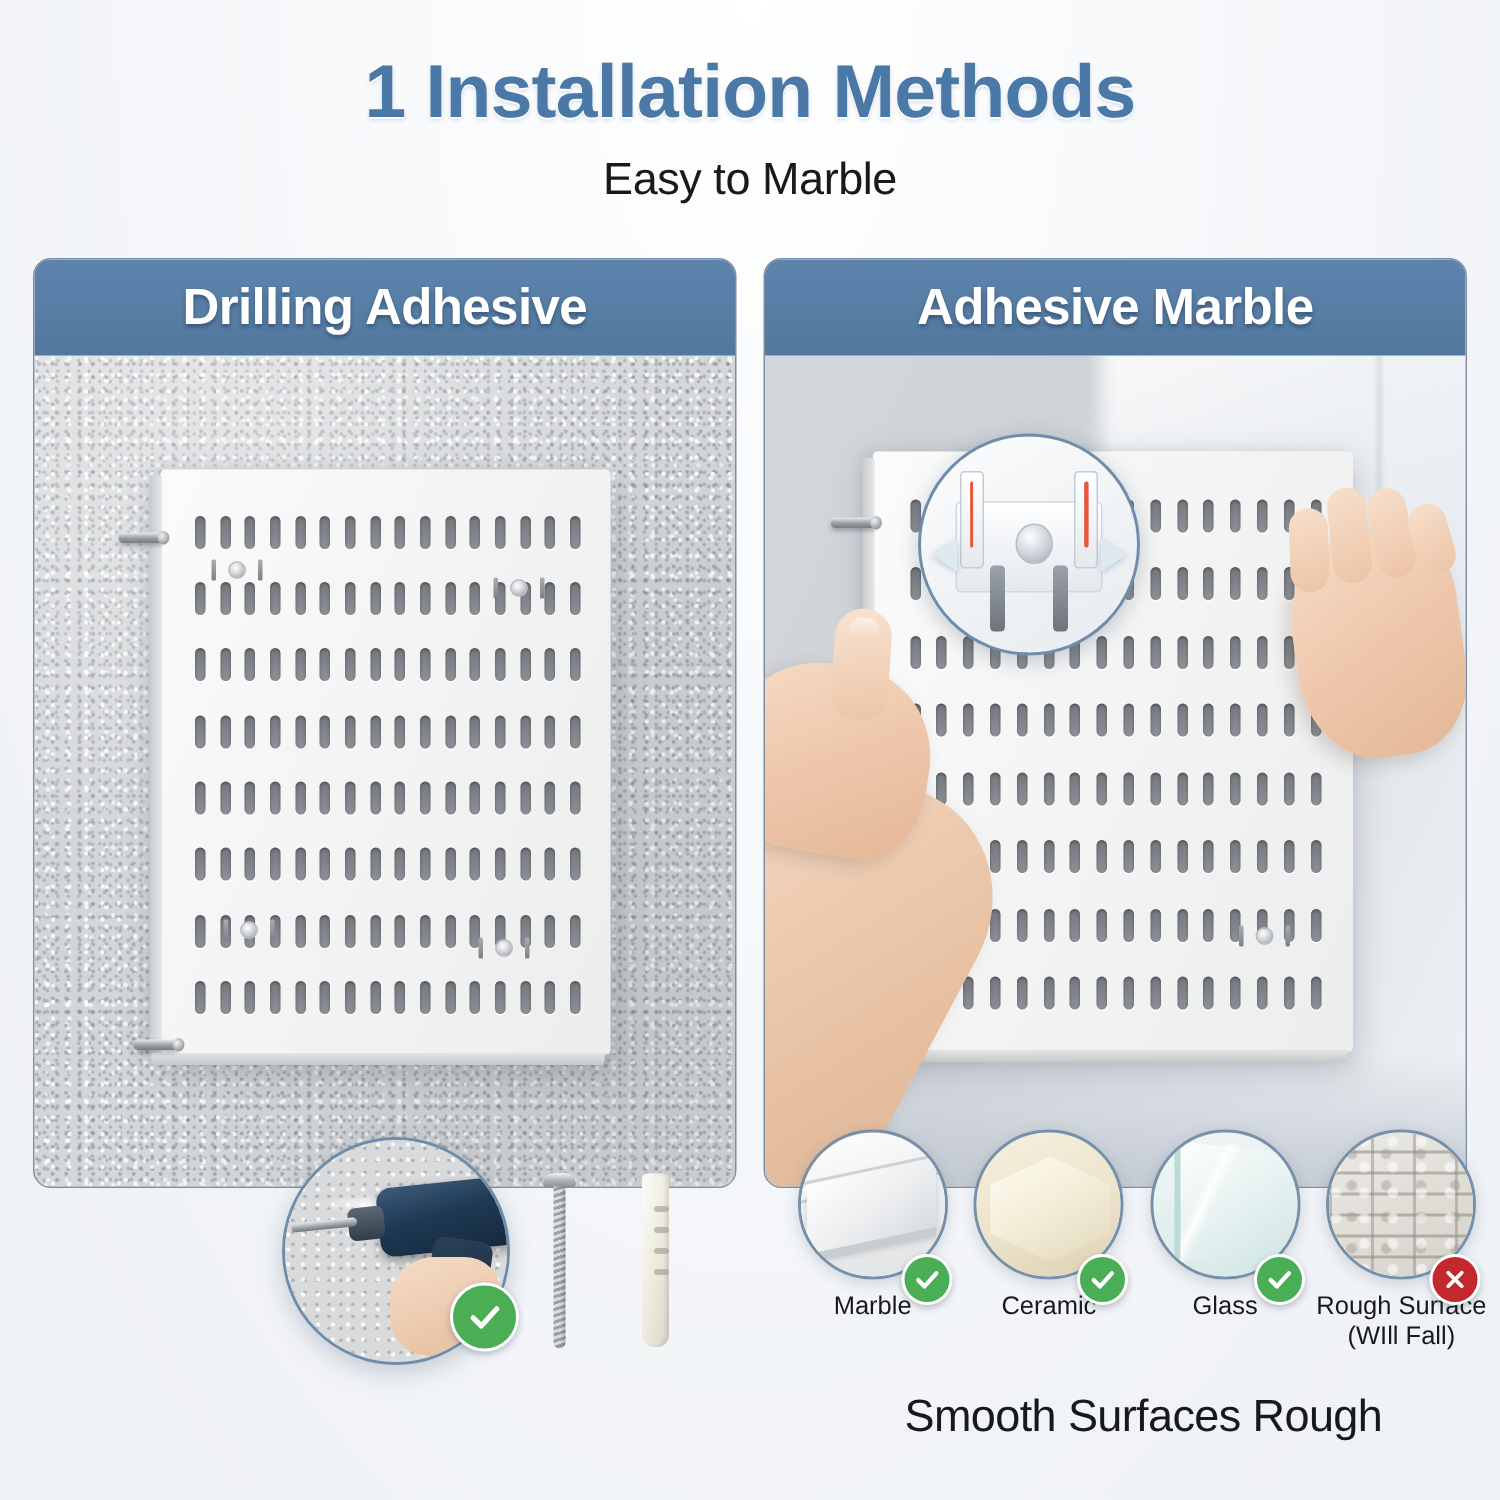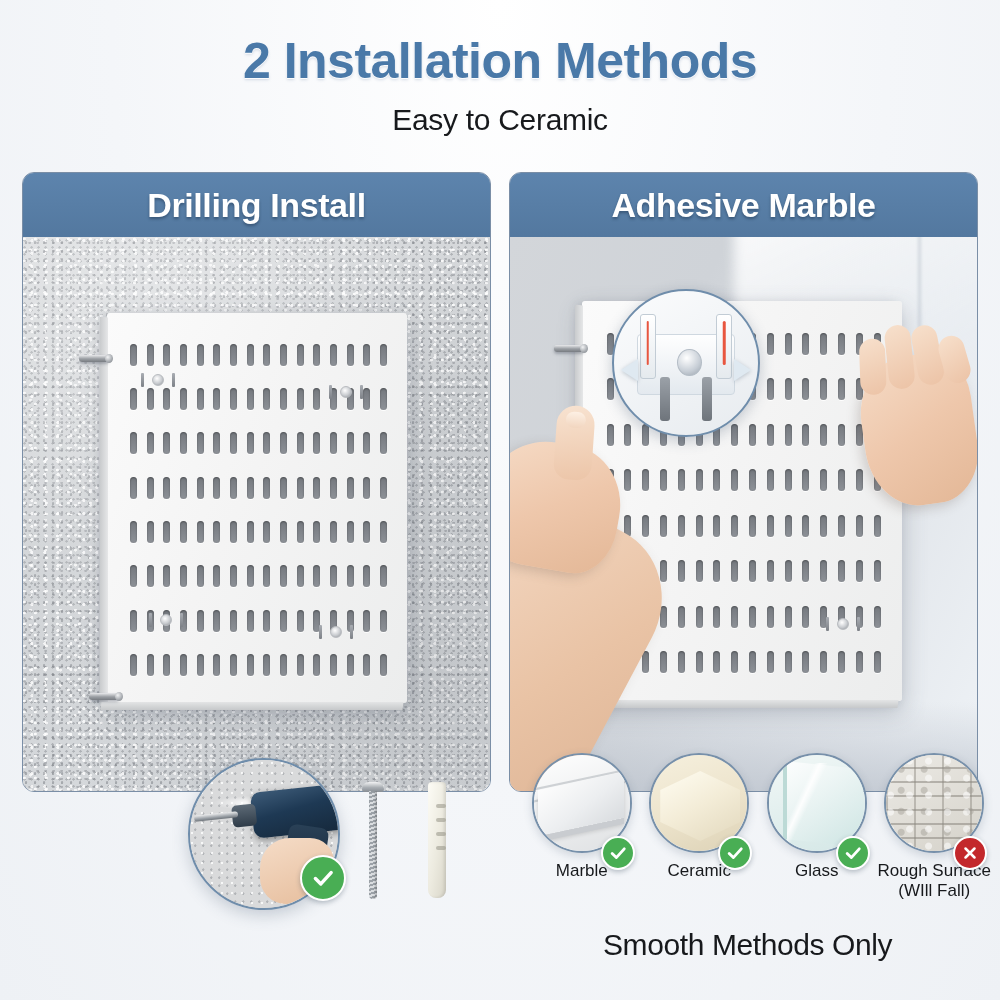--- a/index.html
+++ b/index.html
@@ -568,28 +568,28 @@
     background-size: 19px 17px, 23px 21px;
   }
 
   .swatch .badge{ right: 6px; bottom: 30px; }
 </style>
 </head>
 <body>
 
 <div class="page">
 
-  <div class="main-title">2 Installation Methods</div>
-  <div class="sub-title">Easy to Ceramic</div>
+  <div class="main-title">1 Installation Methods</div>
+  <div class="sub-title">Easy to Marble</div>
 
   <div class="panels">
 
     <div class="panel">
       <div class="panel-header">
-        <span class="panel-header-text">Drilling Install</span>
+        <span class="panel-header-text">Drilling Adhesive</span>
       </div>
       <div class="panel-body">
         <div class="wall-concrete"></div>
 
         <div class="wall-screw" style="left:56px; top:118px;"></div>
         <div class="wall-screw" style="left:66px; top:456px;"></div>
 
         <div class="pegboard" style="left:84px; top:76px; width:300px; height:390px;">
           <div class="edge-left"></div>
           <div class="edge-bottom"></div>
@@ -1008,15 +1008,15 @@
           </div>
           <div class="badge no" style="width: 34px; height: 34px;">
             <svg width="18" height="18" viewBox="0 0 24 24" aria-hidden="true">
               <path d="M6 6 L18 18 M18 6 L6 18" fill="none" stroke="#fff" stroke-width="3.4" stroke-linecap="round"></path>
             </svg>
           </div>
           <div class="label">Rough Surface<div>(WIll Fall)</div></div>
         </div>
       </div>
 
-    <div class="caption right">Smooth Methods Only</div>
+    <div class="caption right">Smooth Surfaces Rough</div>
   </div>
 </div>
 
 </body></html>

